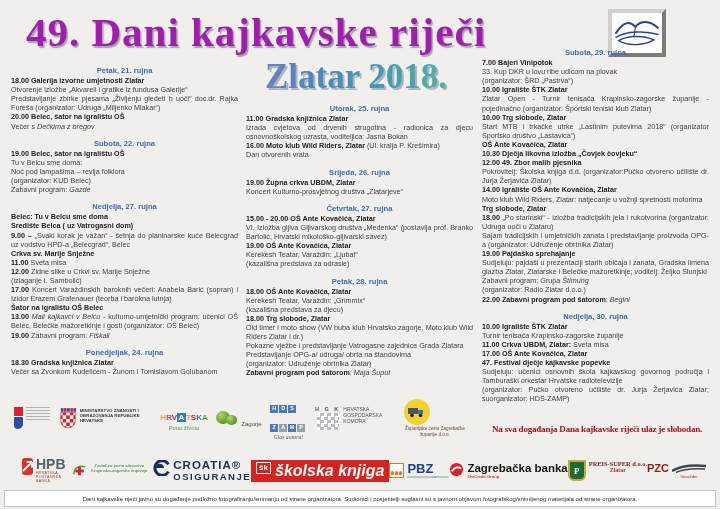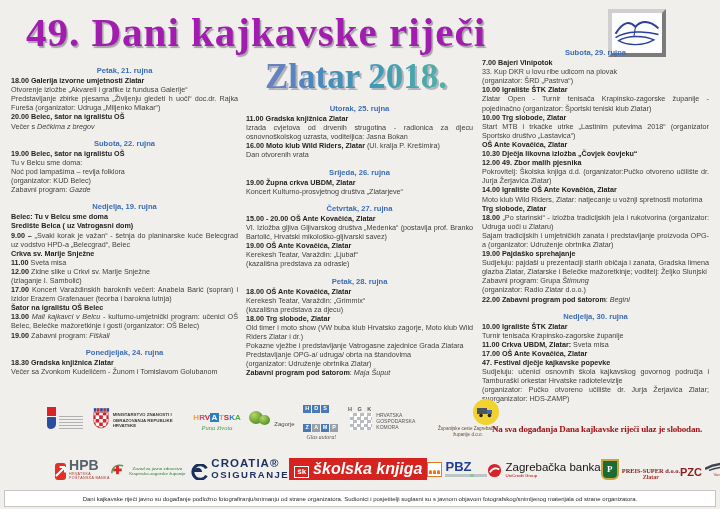--- a/index.html
+++ b/index.html
@@ -44,24 +44,24 @@
   p.line span.b{font-weight:bold;color:#232323;}
   p.line span.i{font-style:italic;}
   
   .notice{
     position:absolute;left:492px;top:424px;width:226px;
     font-family:"Liberation Serif", serif;
     font-size:9px;font-weight:bold;color:#a01418;
     white-space:nowrap;letter-spacing:-0.2px;
   }
   
-  .sponsor-row{position:absolute;display:flex;align-items:center;margin-left:33px;}
+  .sponsor-row{position:absolute;display:flex;align-items:center;}
   #row1{left:14px;top:396px;width:452px;justify-content:space-between;}
   #row2{left:22px;top:458px;width:684px;justify-content:space-between;}
-  .logo{display:flex;align-items:flex-end;gap:3px;}
+  .logo{display:flex;align-items:flex-start;gap:3px;}
   
   .mk-mark{display:flex;flex-direction:column;gap:1px;}
   .mk-sq{width:9px;height:9px;background:#d8232a;}
   .mk-comma{width:9px;height:12px;background:#2a4fa0;border-radius:1px 1px 6px 5px;}
   .mk-lines{display:flex;flex-direction:column;gap:1.6px;}
   .mk-lines i{display:block;width:24px;height:1.4px;background:#b0b0b0;}
   
   .minz-text{width:72px;font-size:4.4px;line-height:5.4px;font-weight:bold;color:#3a3a3a;text-transform:uppercase;}
   
   .hpz{flex-direction:column;gap:0;align-items:center;}
@@ -114,21 +114,21 @@
   .sk-title{color:#fff;font-weight:bold;font-style:italic;font-size:16px;white-space:nowrap;}
   
   .pbz-mark{width:15px;height:15px;border:1px solid #e87722;display:flex;align-items:flex-end;
     justify-content:center;gap:1px;padding-bottom:2px;box-sizing:border-box;background:#fff;}
   .pbz-mark i{display:block;width:3px;height:4px;background:#e87722;border-radius:3px 3px 0 0;}
   .pbz-col{display:flex;flex-direction:column;gap:1px;}
   .pbz-title{font-size:13px;font-weight:bold;color:#1f3f94;line-height:12px;}
   .pbz-bar{width:42px;height:2.5px;background:linear-gradient(90deg,#9aa 0 60%,#4a6 60% 70%,#9aa 70%);opacity:.6;}
   
   .zaba-col{display:flex;flex-direction:column;}
-  .zaba-title{font-size:11.5px;font-weight:normal;color:#141414;white-space:nowrap;}
+  .zaba-title{font-size:11.5px;font-weight:bold;color:#141414;white-space:nowrap;}
   .zaba-sub{font-size:4.4px;color:#c00000;}
   
   .preis-shield{width:14px;height:17px;background:#1c6b34;border:2px solid #caa53d;
     color:#fff;font-family:"Liberation Serif",serif;font-weight:bold;font-size:9px;
     display:flex;align-items:center;justify-content:center;border-radius:0 0 6px 6px;}
   .preis-col{display:flex;flex-direction:column;align-items:center;}
   .preis-title{font-family:"Liberation Serif",serif;font-weight:bold;font-size:6.4px;color:#7a1f1f;white-space:nowrap;}
   .preis-sub{font-family:"Liberation Serif",serif;font-weight:bold;font-size:6px;color:#b03028;}
   
   .pzc-title{font-size:11px;font-weight:bold;color:#8c1d18;line-height:10px;}
@@ -164,21 +164,21 @@
     <p class="line"><span>Otvorenje izložbe „Akvareli i grafike iz fundusa Galerije“</span></p>
     <p class="line"><span>Predstavljanje zbirke pjesama „Življenju gledeti h uoči“ doc.dr. Rajka Fureša (organizator: Udruga „Miljenko Mlakar“)</span></p>
     <p class="line"><span class="b">20.00 Belec, šator na igralištu OŠ</span></p>
     <p class="line"><span>Večer s </span><span class="i">Dečkima z bregov</span></p>
     <div class="date-header">Subota, 22. rujna</div>
     <p class="line"><span class="b">19.00  Belec, šator na igralištu OŠ</span></p>
     <p class="line"><span>Tu v Belcu sme doma:</span></p>
     <p class="line"><span>Noć pod lampašima – revija folklora</span></p>
     <p class="line"><span>(organizator: KUD Belec)</span></p>
     <p class="line"><span>Zabavni program: </span><span class="i">Gazde</span></p>
-    <div class="date-header">Nedjelja, 19. rujna</div>
+    <div class="date-header">Nedjelja, 27. rujna</div>
     <p class="line"><span class="b">Belec: Tu v Belcu sme doma</span></p>
     <p class="line"><span class="b">Središte Belca ( uz Vatrogasni dom)</span></p>
     <p class="line"><span class="b">9.00 – </span><span>„Svaki korak je važan“ - šetnja do planinarske kuće Belecgrad uz vodstvo HPD-a „Belecgrad“, Belec</span></p>
     <p class="line"><span class="b">Crkva sv. Marije Snježne</span></p>
     <p class="line"><span class="b">11.00</span><span>  Sveta misa</span></p>
     <p class="line"><span class="b">12.00</span><span>  Zidne slike u Crkvi sv. Marije Snježne</span></p>
     <p class="line"><span>(izlaganje  I. Sambolić)</span></p>
     <p class="line"><span class="b">17.00</span><span> Koncert Varaždinskih baroknih večeri: Anabela Barić (sopran) i Izidor Erazem Grafenauer (teorba i barokna lutnja)</span></p>
     <p class="line"><span class="b">Šator na igralištu OŠ Belec</span></p>
     <p class="line"><span class="b">13.00 </span><span class="i">Mali kajkavci v Belcu</span><span> - kulturno-umjetnički program: učenici OŠ Belec, Belečke mažoretkinje i gosti (organizator: OŠ Belec)</span></p>

